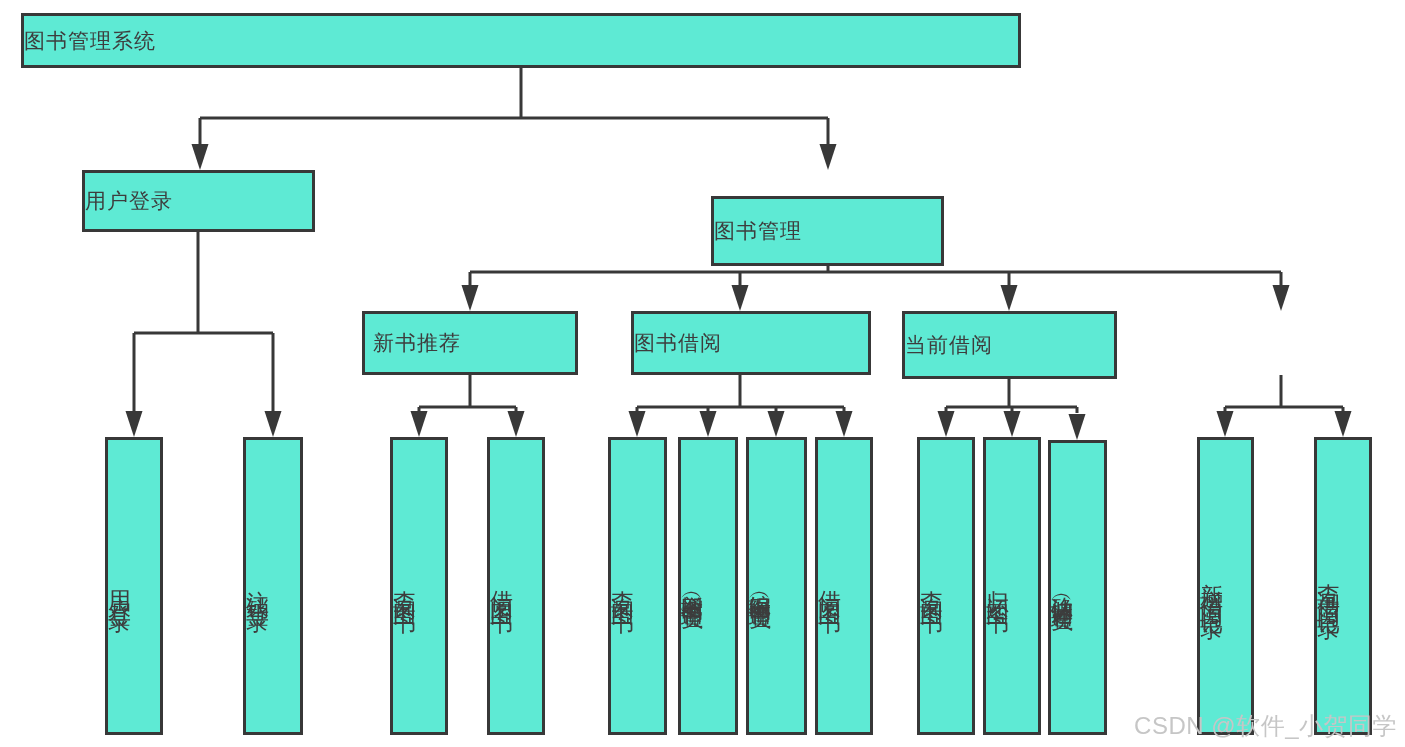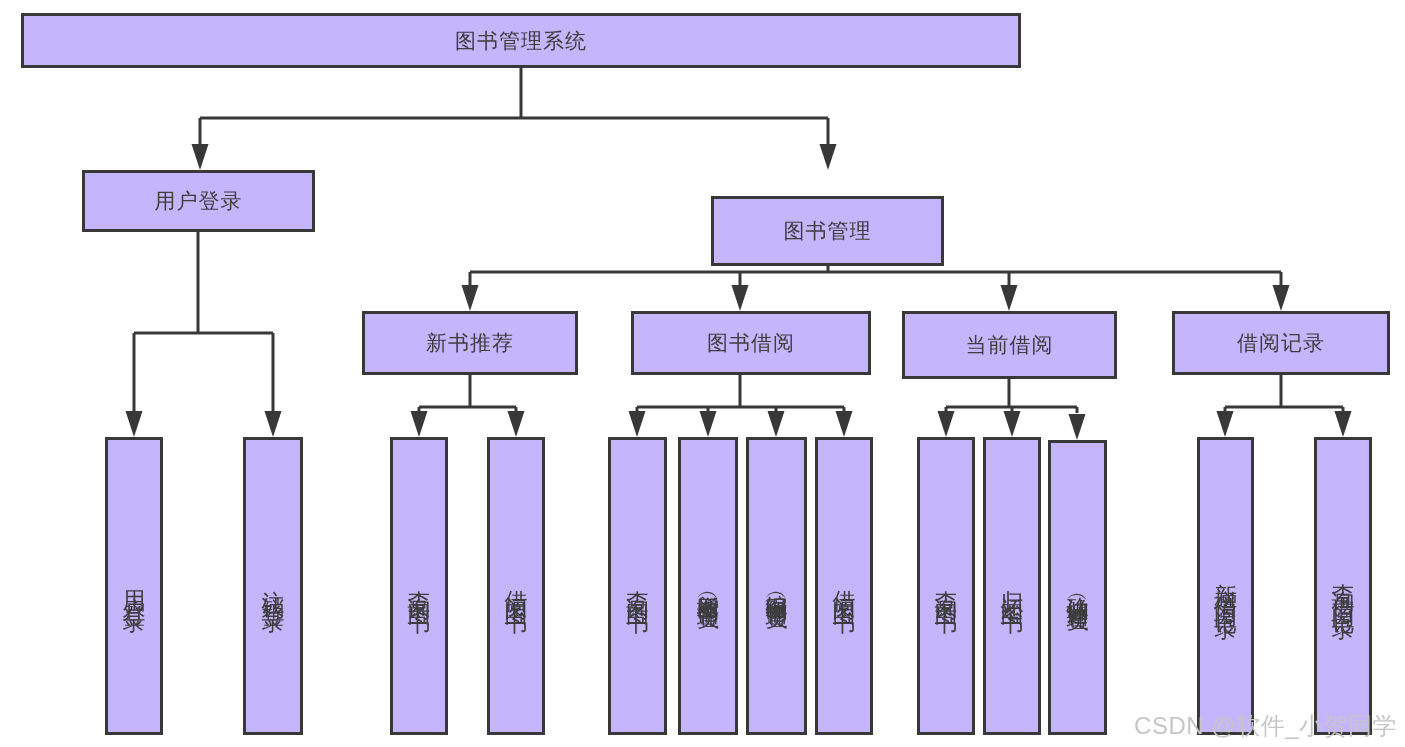--- a/index.html
+++ b/index.html
@@ -9,25 +9,25 @@
     --bg:#ffffff;
   }
   *{box-sizing:border-box;margin:0;padding:0;}
   body{background:#fff;font-family:"Liberation Sans",sans-serif;}
   .stage{position:relative;width:1405px;height:747px;background:var(--bg);overflow:hidden;}
   svg.wires{position:absolute;left:0;top:0;width:1405px;height:747px;}
   svg.wires path.wire{stroke:var(--line);stroke-width:3;fill:none;}
   svg.wires path.arrow{fill:var(--line);stroke:none;}
   .box{
     position:absolute;
-    background:#c4b5fd;
+    background:#5eead4;
     border:3px solid var(--line);
     display:flex;
     align-items:center;
-    justify-content:center;
+    justify-content:flex-start;
     color:var(--text);
   }
   .box.h span{
     font-size:21px;
     letter-spacing:1px;
     white-space:nowrap;
     color:var(--text);
   }
   .box.v span{
     writing-mode:vertical-rl;
@@ -96,31 +96,28 @@
     <span>图书管理系统</span>
   </div>
 
   <div class="box h" style="left:82px;top:170px;width:233px;height:62px;">
     <span>用户登录</span>
   </div>
   <div class="box h" style="left:711px;top:184px;width:233px;height:70px;margin-top:12px;">
     <span>图书管理</span>
   </div>
 
-  <div class="box h" style="left:362px;top:311px;width:216px;height:64px;">
+  <div class="box h" style="left:362px;top:311px;width:216px;height:64px;padding-left:8px;">
     <span>新书推荐</span>
   </div>
   <div class="box h" style="left:631px;top:311px;width:240px;height:64px;">
     <span>图书借阅</span>
   </div>
   <div class="box h" style="left:902px;top:311px;width:215px;height:68px;">
     <span>当前借阅</span>
-  </div>
-  <div class="box h" style="left:1172px;top:311px;width:218px;height:64px;">
-    <span>借阅记录</span>
   </div>
 
   <div class="box v" style="left:105px;top:437px;width:58px;height:298px;">
     <span>用户登录</span>
   </div>
   <div class="box v" style="left:243px;top:437px;width:60px;height:298px;">
     <span>注销登录</span>
   </div>
 
   <div class="box v" style="left:390px;top:437px;width:58px;height:298px;">

